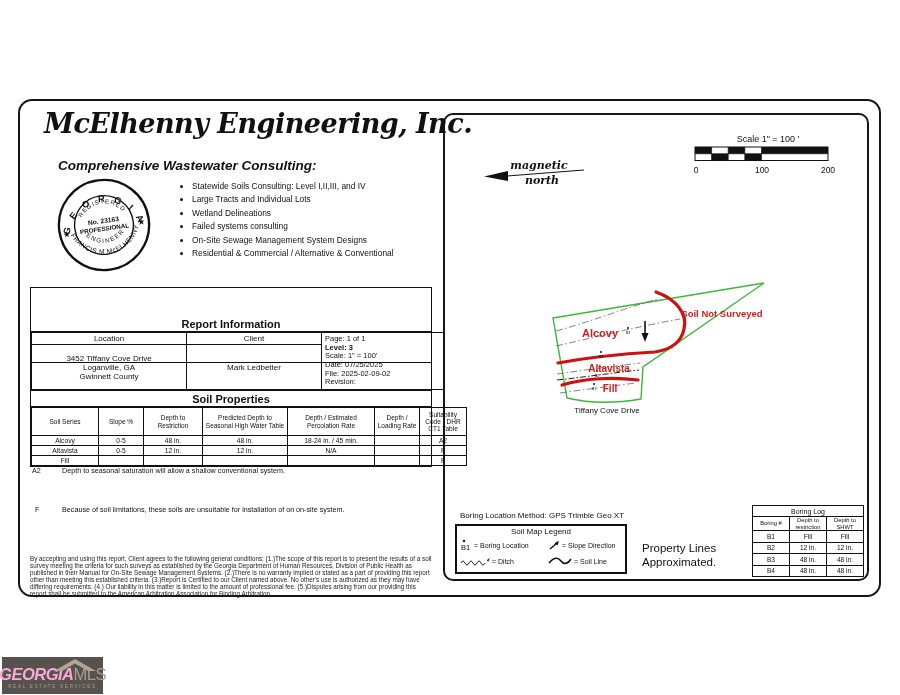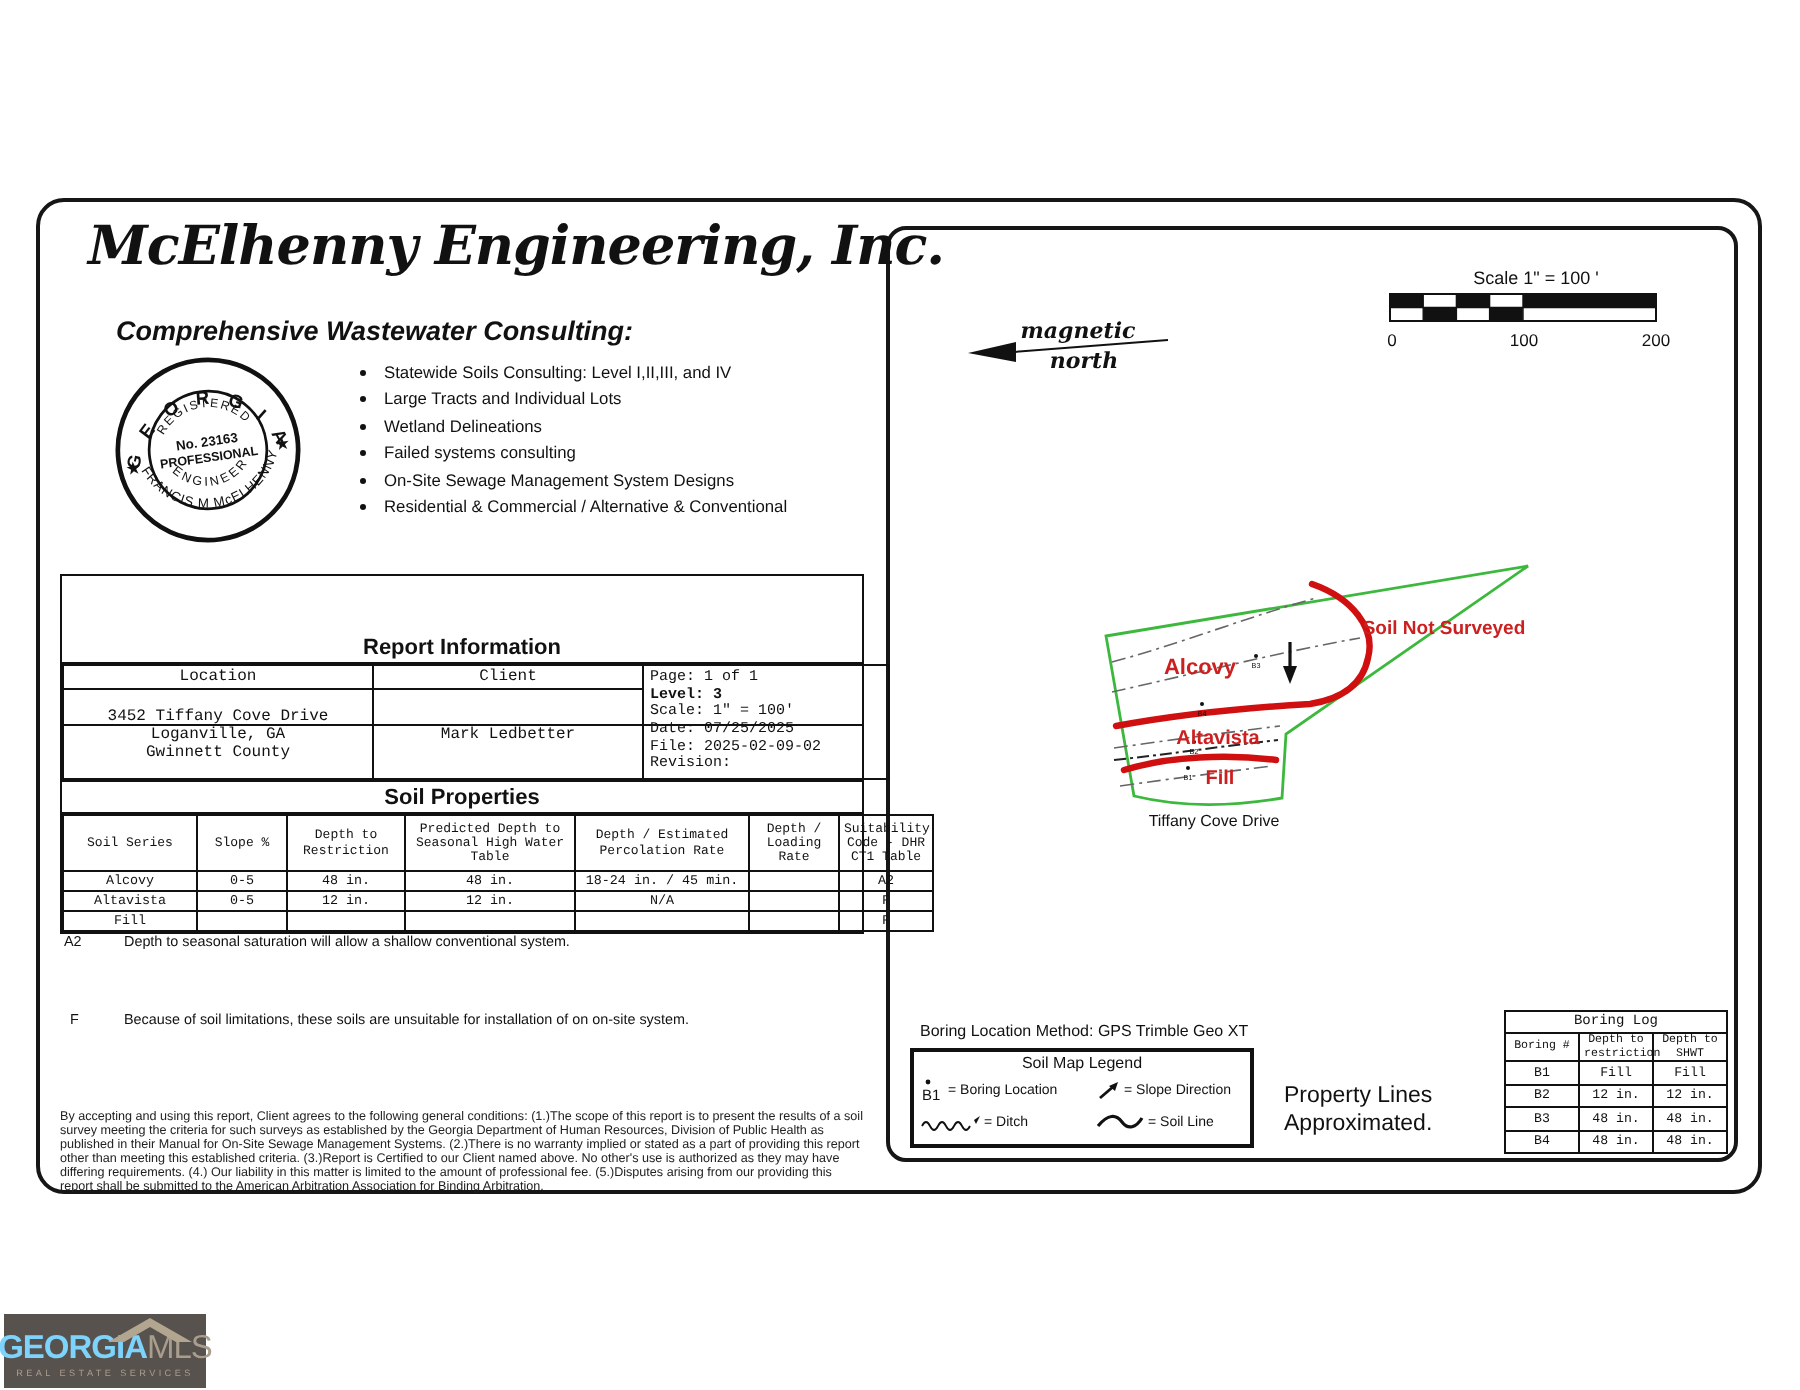--- a/index.html
+++ b/index.html
@@ -18,21 +18,21 @@
   .services{left:180px;top:181px;width:260px;font-size:8.4px;}
   .services ul{margin:0;padding-left:12px;}
   .services li{margin:0 0 3.4px 0;}
 
   
   .seal{left:50px;top:176px;width:108px;height:98px;transform:rotate(-8deg);}
 
   
   .boxed{border:1.6px solid #111;}
   .box-title{font-weight:bold;font-size:11px;text-align:center;border-bottom:1.2px solid #111;padding:1px 0;margin-top:29px;}
-  table{border-collapse:collapse;width:100%;table-layout:fixed;font-family:Liberation Mono, monospace;}
+  table{border-collapse:collapse;width:100%;table-layout:fixed;}
   td,th{border:1px solid #111;padding:0 2px;vertical-align:middle;}
 
   .report-info{left:30px;top:287px;width:400px;}
   .report-info td{font-size:8px;text-align:center;}
   .report-info .meta{font-size:7.5px;text-align:left;line-height:8.6px;padding:1px 3px;}
   .report-info .meta .bold{font-weight:bold;}
   .ri-head{height:12px;}
   .ri-body{height:45px;}
 
   .soil-props{left:30px;top:362px;width:400px;}
@@ -55,21 +55,21 @@
   .legend-item{display:flex;align-items:center;gap:2px;white-space:nowrap;}
   .prop-note{left:642px;top:541px;width:120px;font-weight:normal;font-size:11.5px;line-height:14px;}
   .boring-log{left:752px;top:505px;width:112px;}
   .boring-log .bl-title{font-size:7px;text-align:center;height:10px;}
   .boring-log th{font-size:5.8px;font-weight:normal;line-height:6.4px;height:13px;}
   .boring-log td{font-size:6.6px;text-align:center;height:10.5px;}
 
   
   .mls-logo{left:2px;top:657px;width:101px;height:37px;background:#57524d;display:flex;flex-direction:column;align-items:center;justify-content:center;}
   .mls-line{display:flex;align-items:baseline;line-height:1;margin-top:3px;}
-  .mls-georgia{color:#7dd3fc;font-weight:bold;font-size:16.5px;letter-spacing:-0.5px;}
+  .mls-georgia{color:#f9a8d4;font-weight:bold;font-size:16.5px;letter-spacing:-0.5px;font-style:italic;}
   .mls-mls{color:#a99d8e;font-weight:normal;font-size:16.5px;letter-spacing:-0.5px;}
   .mls-sub{color:#a99d8e;font-size:4.6px;letter-spacing:1.7px;margin-top:1.5px;}
   .mls-roof{position:absolute;right:7px;top:2px;}
 </style>
 </head>
 <body>
 
 <div class="page">
 
   <div class="abs outer-frame"></div>

